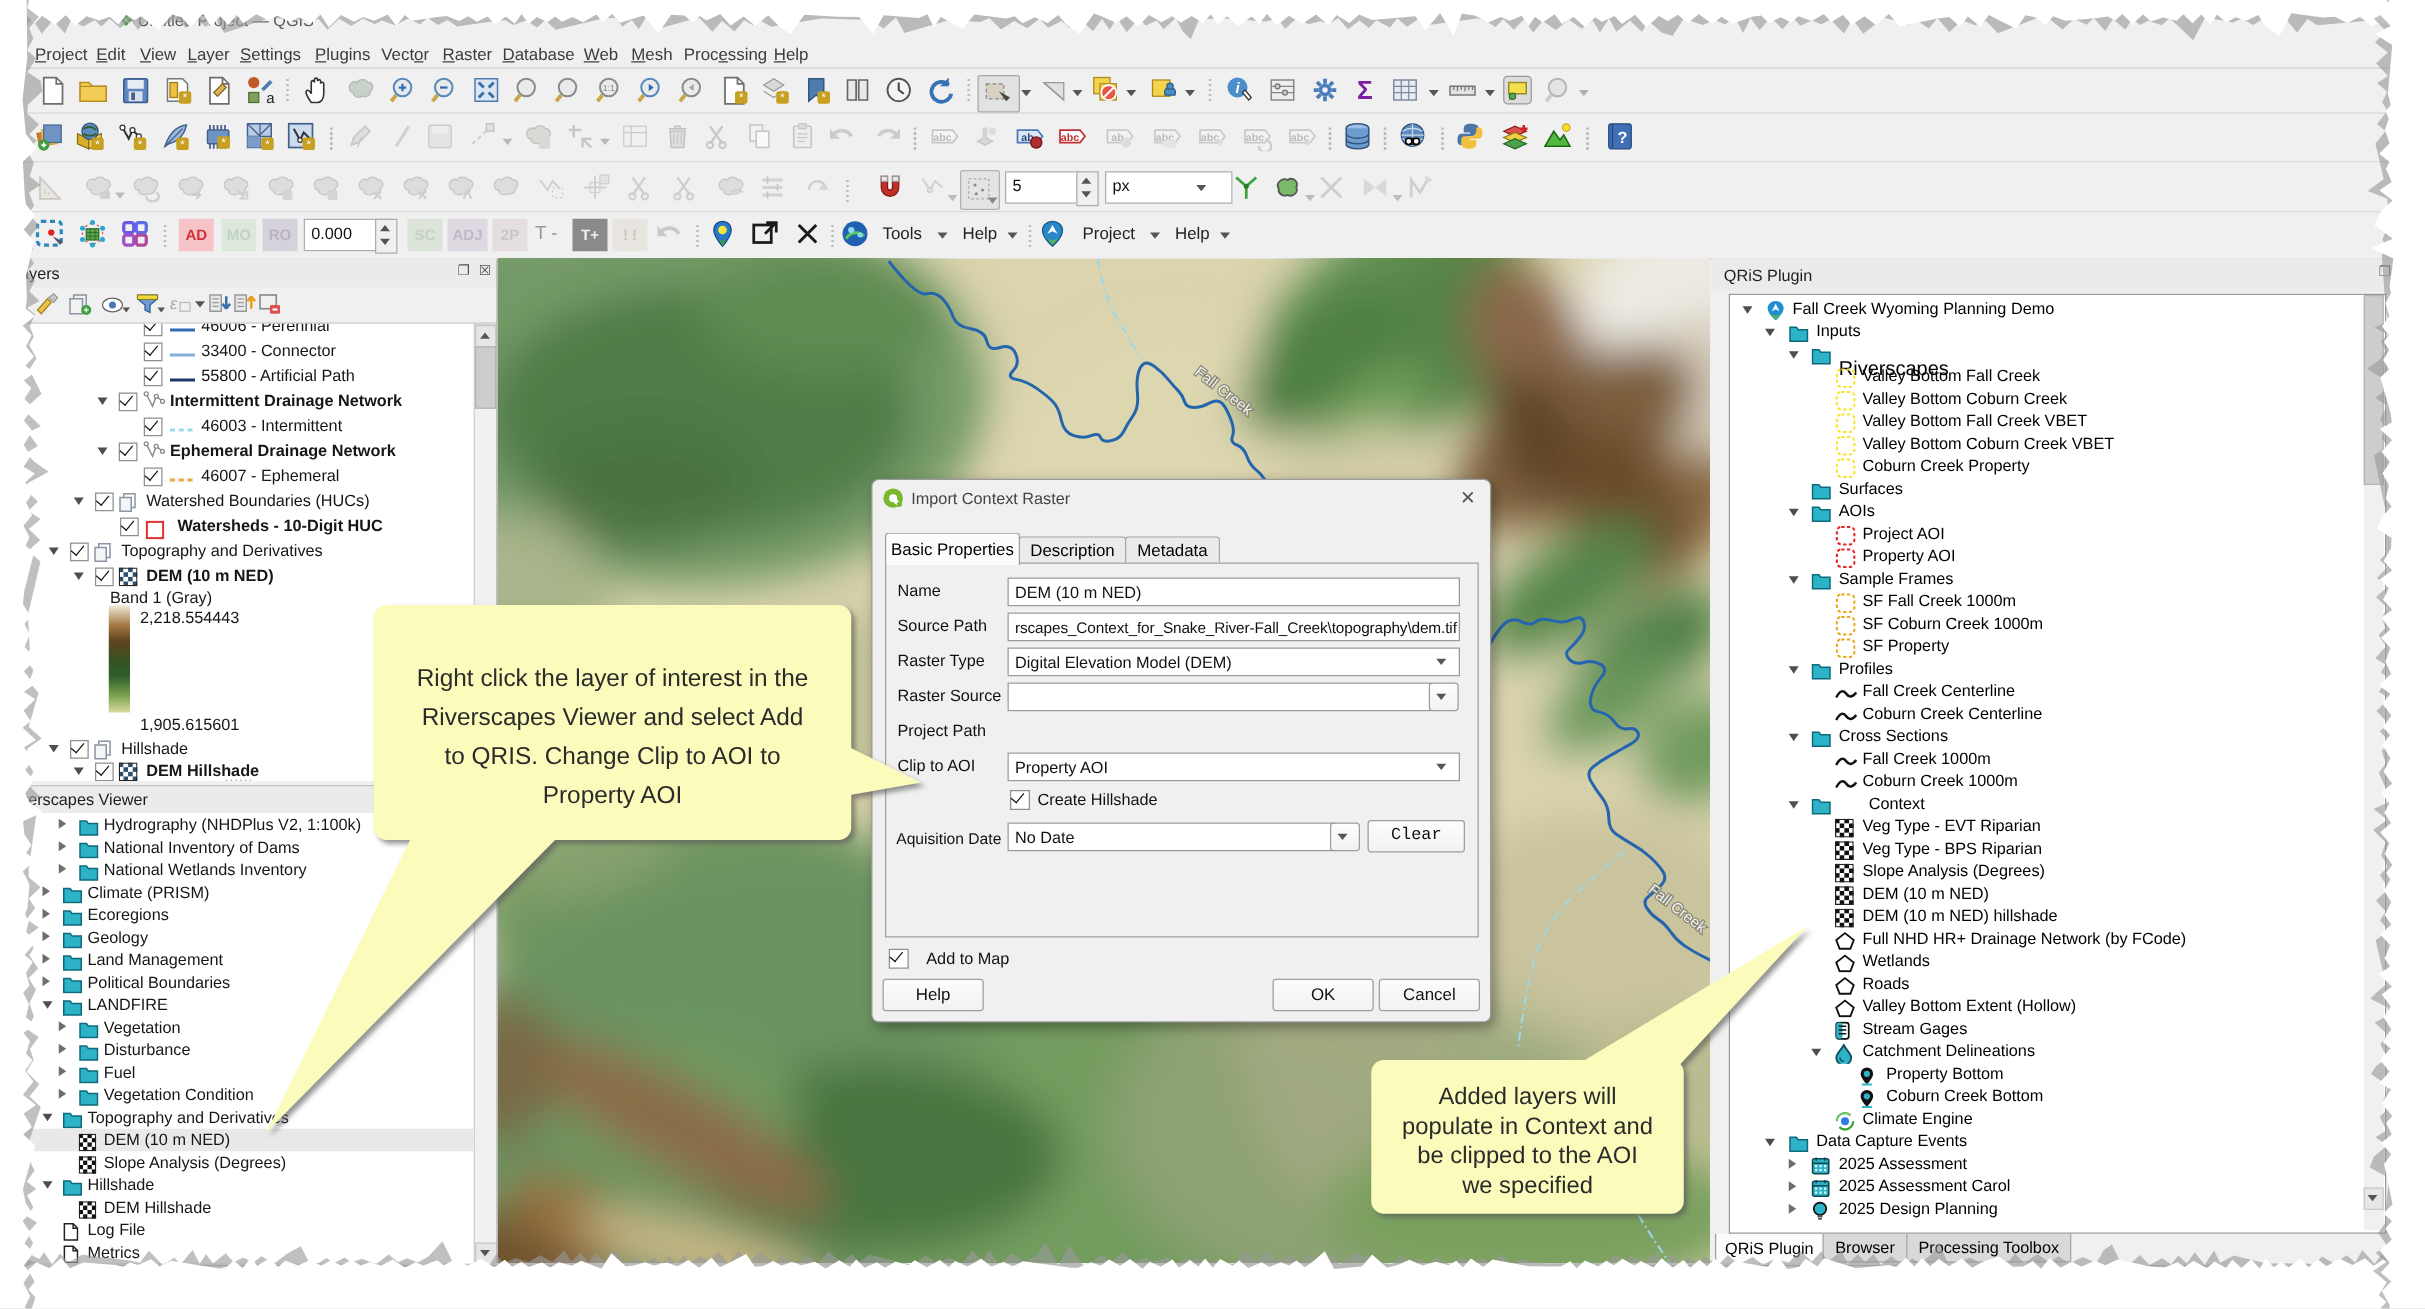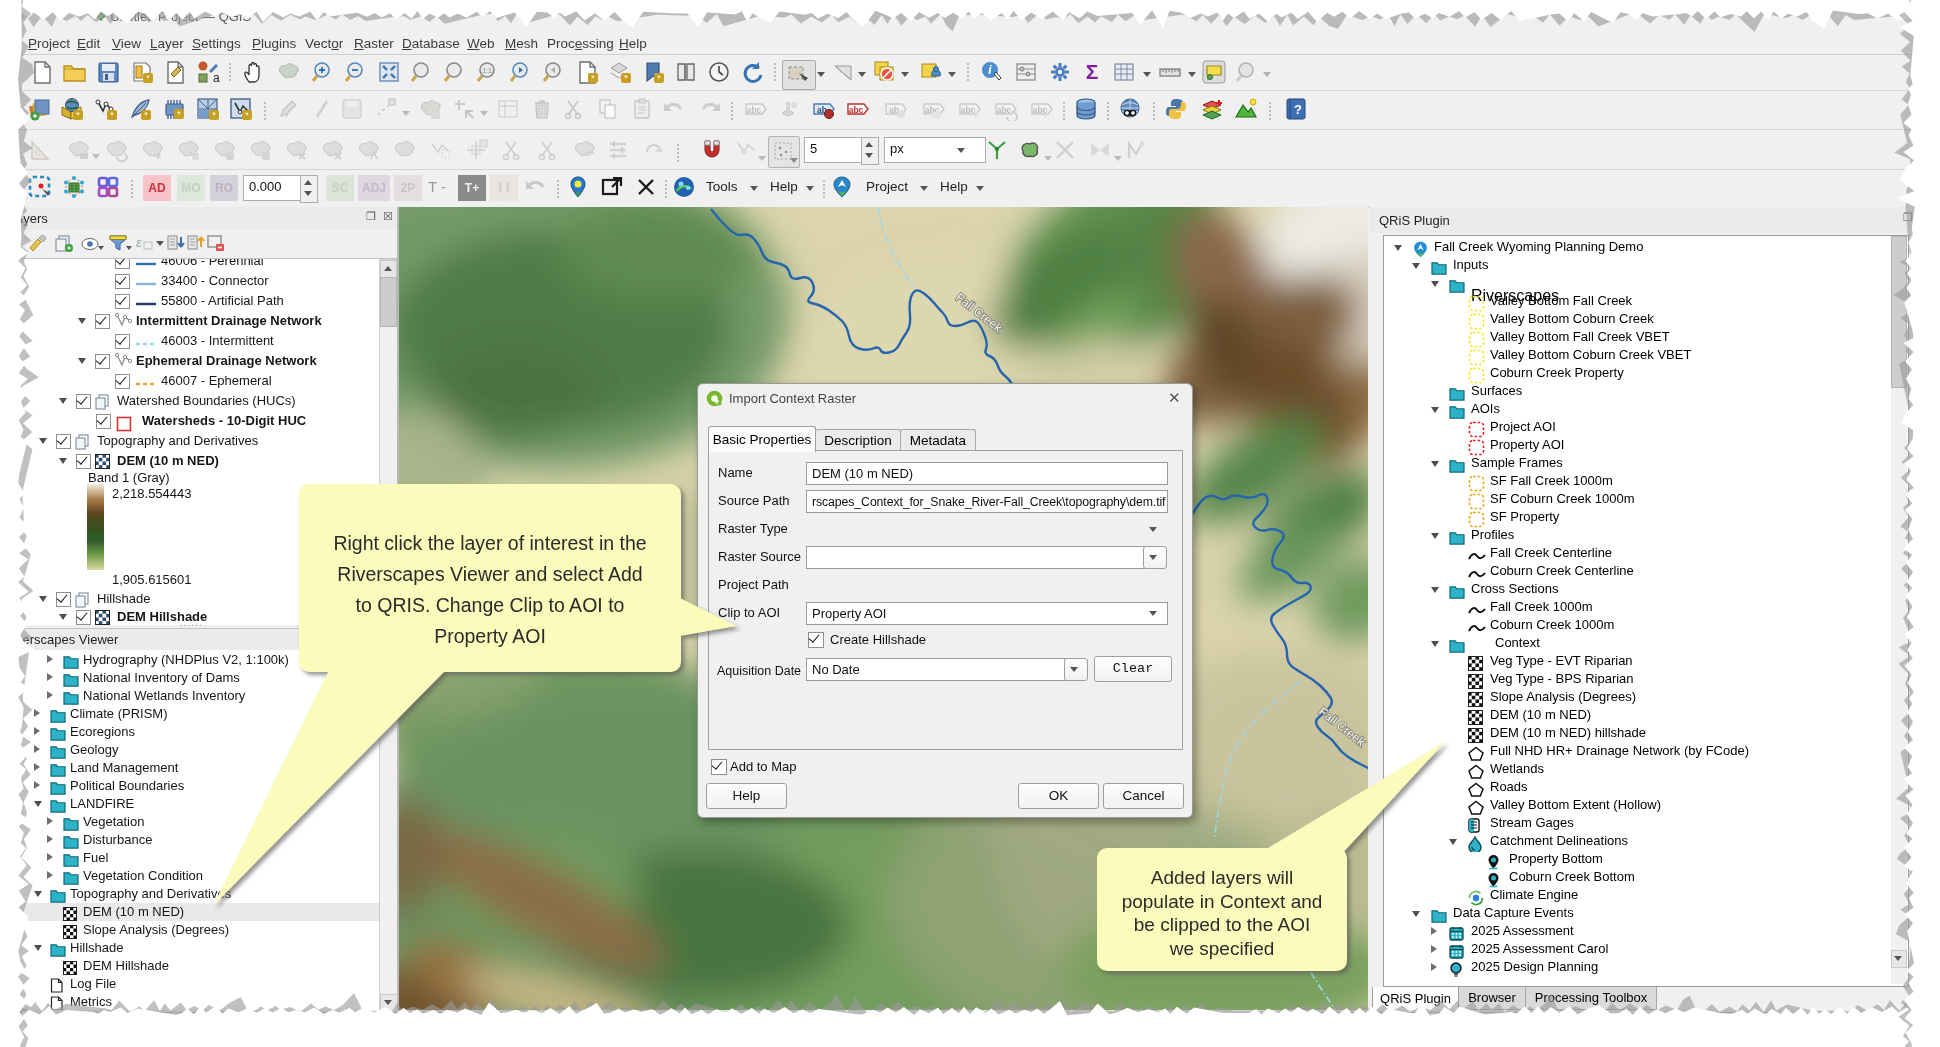--- a/index.html
+++ b/index.html
@@ -1334,38 +1334,39 @@
       <div class="abs" style="left:470px;top:5px;font-size:15px;color:#555;">✕</div>
       <div class="abs" style="left:10px;top:42px;width:106px;height:25px;background:#fcfcfc;border:1px solid #a0a0a0;border-bottom:none;border-radius:3px 3px 0 0;font-size:13.5px;text-align:center;line-height:25px;z-index:2;">Basic Properties</div>
       <div class="abs" style="left:117px;top:45px;width:84px;height:22px;background:#ebebeb;border:1px solid #a8a8a8;border-bottom:none;border-radius:3px 3px 0 0;font-size:13.5px;text-align:center;line-height:22px;">Description</div>
       <div class="abs" style="left:202px;top:45px;width:74px;height:22px;background:#ebebeb;border:1px solid #a8a8a8;border-bottom:none;border-radius:3px 3px 0 0;font-size:13.5px;text-align:center;line-height:22px;">Metadata</div>
       <div class="abs" style="left:10px;top:66px;width:473px;height:298px;background:#f0f0f0;border:1px solid #a0a0a0;"></div>
       <div class="lblf" style="left:20px;top:81px;">Name</div>
       <div class="inp" style="left:108px;top:78px;width:350px;height:21px;">DEM (10 m NED)</div>
       <div class="lblf" style="left:20px;top:109px;">Source Path</div>
       <div class="inp" style="left:108px;top:106px;width:350px;height:21px;"><span style="font-size:12.3px;letter-spacing:-0.1px;">rscapes_Context_for_Snake_River-Fall_Creek\topography\dem.tif</span></div>
       <div class="lblf" style="left:20px;top:137px;">Raster Type</div>
+      <div class="inp" style="left:108px;top:134px;width:350px;height:21px;">Digital Elevation Model (DEM)</div>
       <div class="combo-arr" style="left:451px;top:143px;"></div>
       <div class="lblf" style="left:20px;top:165px;">Raster Source</div>
       <div class="inp" style="left:108px;top:162px;width:327px;height:21px;"></div>
       <div class="btn" style="left:445px;top:162px;width:22px;height:21px;"></div>
       <div class="combo-arr" style="left:451px;top:171px;"></div>
       <div class="lblf" style="left:20px;top:193px;">Project Path</div>
       <div class="lblf" style="left:20px;top:221px;">Clip to AOI</div>
       <div class="inp" style="left:108px;top:218px;width:350px;height:21px;">Property AOI</div>
       <div class="combo-arr" style="left:451px;top:227px;"></div>
       <div class="cb" style="left:110px;top:248px;width:14px;height:14px;"></div>
       <div class="lblf" style="left:132px;top:248px;">Create Hillshade</div>
       <div class="lblf" style="left:19px;top:280px;font-size:12.5px;">Aquisition Date</div>
       <div class="inp" style="left:108px;top:274px;width:250px;height:21px;">No Date</div>
       <div class="btn" style="left:366px;top:274px;width:22px;height:21px;"></div>
       <div class="combo-arr" style="left:372px;top:283px;"></div>
       <div class="btn" style="left:396px;top:272px;width:76px;height:24px;line-height:24px;font-family:Liberation Mono, monospace;">Clear</div>
       <div class="cb" style="left:13px;top:375px;width:14px;height:14px;"></div>
-      <div class="lblf" style="left:32px;top:375px;text-align:center;">Add to Map</div>
+      <div class="lblf" style="left:43px;top:375px;text-align:center;">Add to Map</div>
       <div class="btn" style="left:8px;top:399px;width:79px;height:24px;line-height:24px;">Help</div>
       <div class="btn" style="left:320px;top:399px;width:79px;height:24px;line-height:24px;">OK</div>
       <div class="btn" style="left:405px;top:399px;width:79px;height:24px;line-height:24px;">Cancel</div>
     </div>
     <div class="abs" style="z-index:40;filter:drop-shadow(3px 3px 2px rgba(90,90,90,.65));">
       <div class="callout" style="left:299px;top:484px;width:382px;height:188px;border-radius:10px;"></div>
       <svg class="abs" style="left:0;top:0;z-index:41;" width="760" height="950" viewBox="0 0 760 950">
         <polygon points="680,598 737,626 680,636" fill="#fbfbbc"></polygon>
         <polygon points="330,668 448,668 213,906" fill="#fbfbbc"></polygon>
       </svg>

